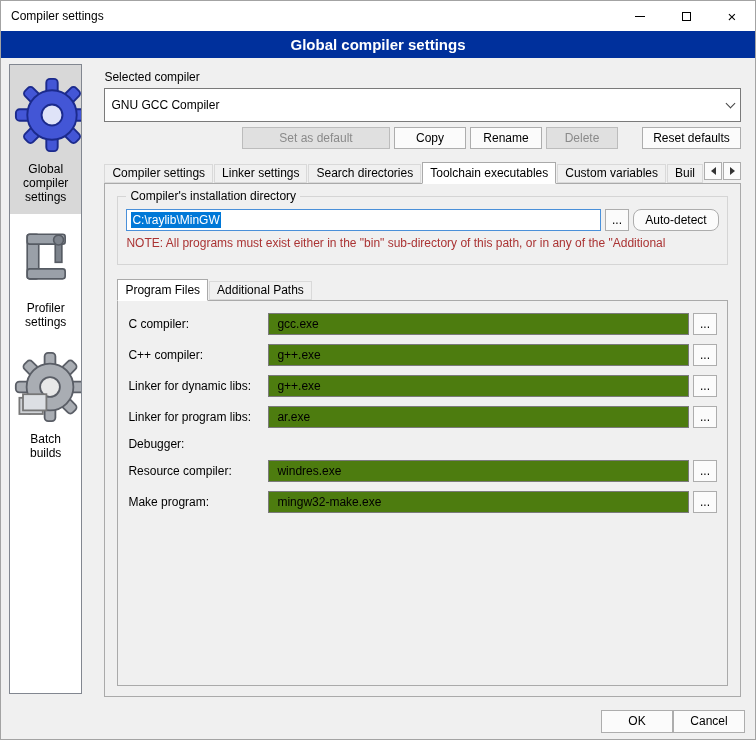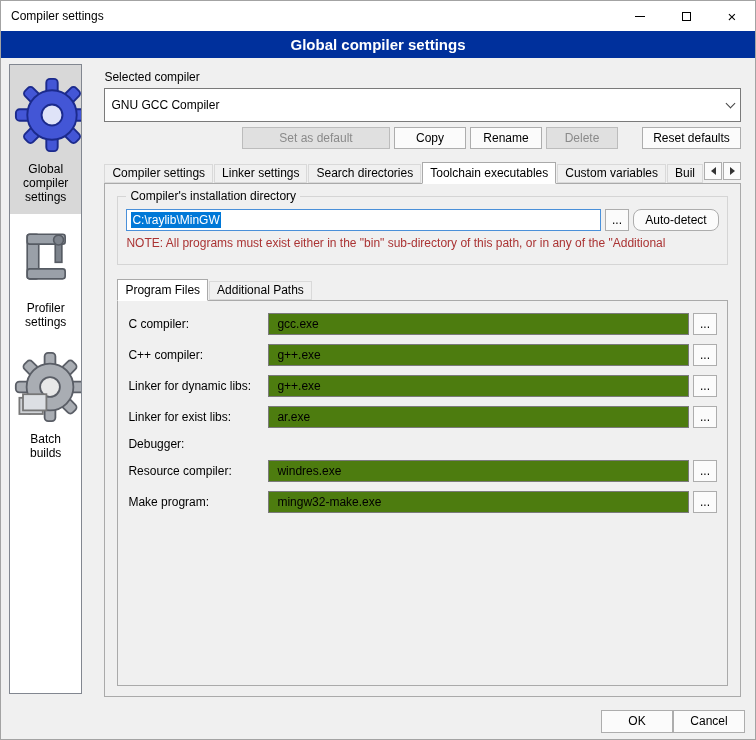--- a/index.html
+++ b/index.html
@@ -241,21 +241,21 @@
 
           <div class="form-row">
             <span class="f-label">Linker for dynamic libs:</span>
             <span class="f-field">
               <input value="g++.exe" style="">
               <button class="btn w-browse">...</button>
             </span>
           </div>
 
           <div class="form-row">
-            <span class="f-label">Linker for exist libs:</span>
+            <span class="f-label">Linker for program libs:</span>
             <span class="f-field">
               <input value="ar.exe" style="">
               <button class="btn w-browse">...</button>
             </span>
           </div>
 
           <div class="form-row">
             <span class="f-label">Debugger:</span>
           </div>
 

